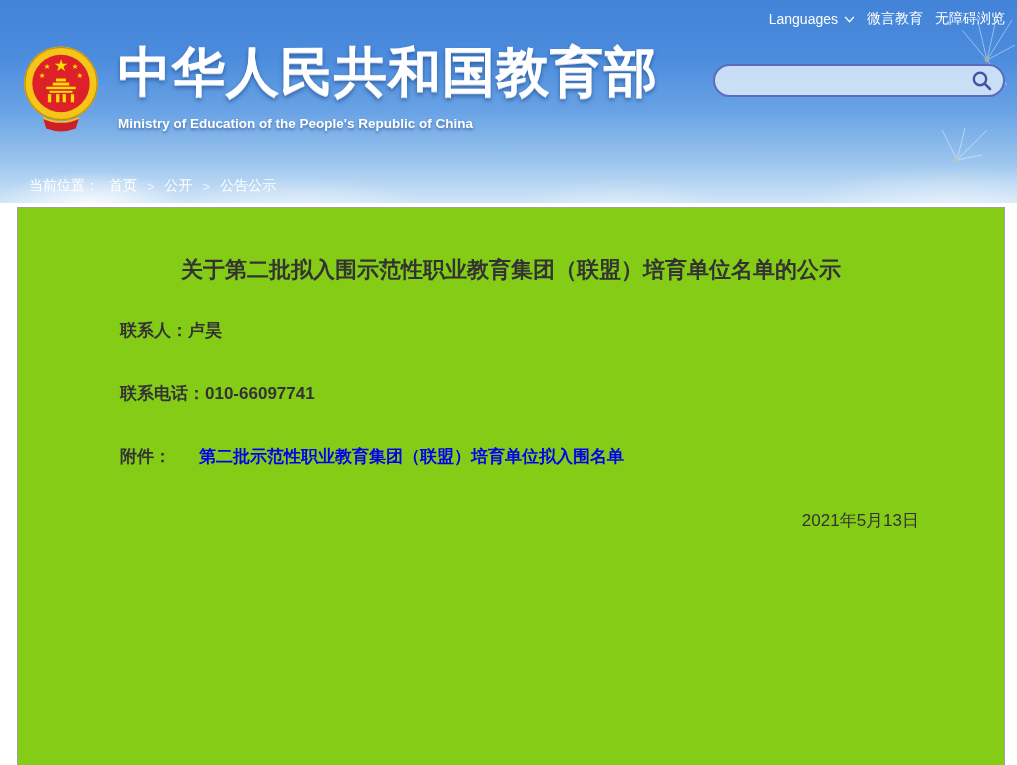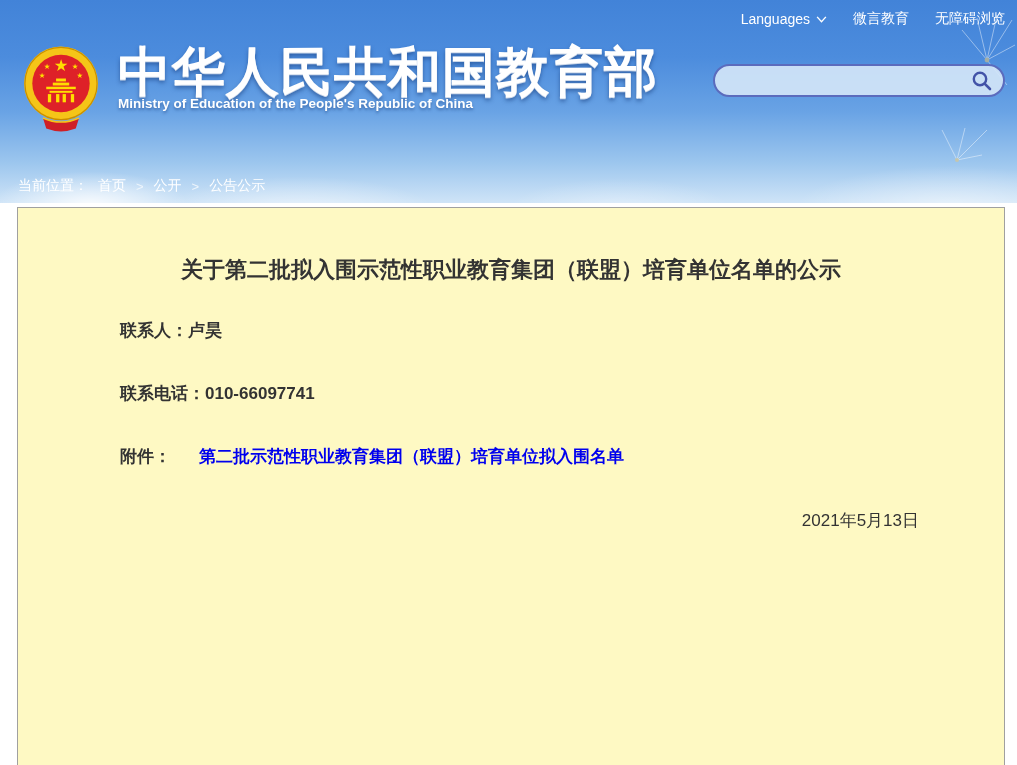--- a/index.html
+++ b/index.html
@@ -24,65 +24,65 @@
       radial-gradient(200px 55px at 300px 125px, rgba(255,255,255,.55), rgba(255,255,255,0) 70%),
       radial-gradient(160px 45px at 620px 120px, rgba(255,255,255,.35), rgba(255,255,255,0) 70%),
       radial-gradient(220px 60px at 950px 118px, rgba(255,255,255,.5),  rgba(255,255,255,0) 70%);
     pointer-events: none;
   }
   .dandelion { position: absolute; right: 0; top: 0; opacity: .55; pointer-events: none; }
 
   .topbar {
     position: relative; z-index: 3;
     height: 38px; display: flex; justify-content: flex-end; align-items: center;
-    padding-right: 12px; gap: 26px;
+    padding-right: 12px; gap: 12px;
   }
   .topbar a {
     color: #ffffff; text-decoration: none; font-size: 14px; cursor: pointer;
     display: inline-flex; align-items: center; gap: 6px;
   }
   .chev { width: 11px; height: 7px; display: inline-block; }
 
   .brand-row { position: relative; z-index: 3; display: flex; align-items: flex-start; padding: 6px 0 0 20px; }
   .emblem { width: 82px; height: 92px; flex: 0 0 auto; }
   .brand-text { margin-left: 16px; padding-top: 4px; }
   .site-name-zh {
     font-size: 53px; font-weight: bold; color: #ffffff; letter-spacing: 1px; line-height: 48px;
     text-shadow: 0 1px 0 #c9d6e8, 0 3px 4px rgba(22, 58, 122, .6);
   }
   .site-name-en {
-    margin-top: 0; font-size: 13.5px; font-weight: bold; color: #ffffff;
+    margin-top: 20px; font-size: 13.5px; font-weight: bold; color: #ffffff;
     text-shadow: 0 2px 3px rgba(22, 58, 122, .55);
   }
   .search {
     position: absolute; z-index: 4; right: 12px; top: 64px;
     width: 292px; height: 33px;
     background: rgba(213, 231, 248, .9);
     border: 2px solid #5b6bbd; border-radius: 17px;
     display: flex; align-items: center; padding: 0 8px 0 14px;
   }
   .search input {
     flex: 1; border: none; outline: none; background: transparent;
     font-size: 14px; color: #2a3a66; height: 100%;
   }
   .search-btn { border: none; background: transparent; cursor: pointer; width: 26px; height: 26px; padding: 2px; }
 
   .breadcrumb {
-    position: absolute; z-index: 3; left: 1px; bottom: 8px;
+    position: absolute; z-index: 3; left: 12px; bottom: 8px;
     padding-left: 17px; font-size: 14px; color: #ffffff;
     display: flex; align-items: center; gap: 10px;
   }
   .breadcrumb a { color: #ffffff; text-decoration: none; cursor: pointer; }
   .breadcrumb .sep { color: #eef5fc; font-size: 13px; }
 
   
   .content-box {
     margin: 4px 12px 0 17px;
     min-height: 558px;
-    background: #fef9c3;
+    background: #84cc16;
     border: 1px solid #a0a0a0; border-bottom: none;
     padding: 0 68px;
   }
   .article-title {
     margin-top: 46px;
     text-align: center;
     font-size: 22px; font-weight: bold; color: #333333; line-height: 32px;
   }
   .body-para {
     margin-top: 30px;

